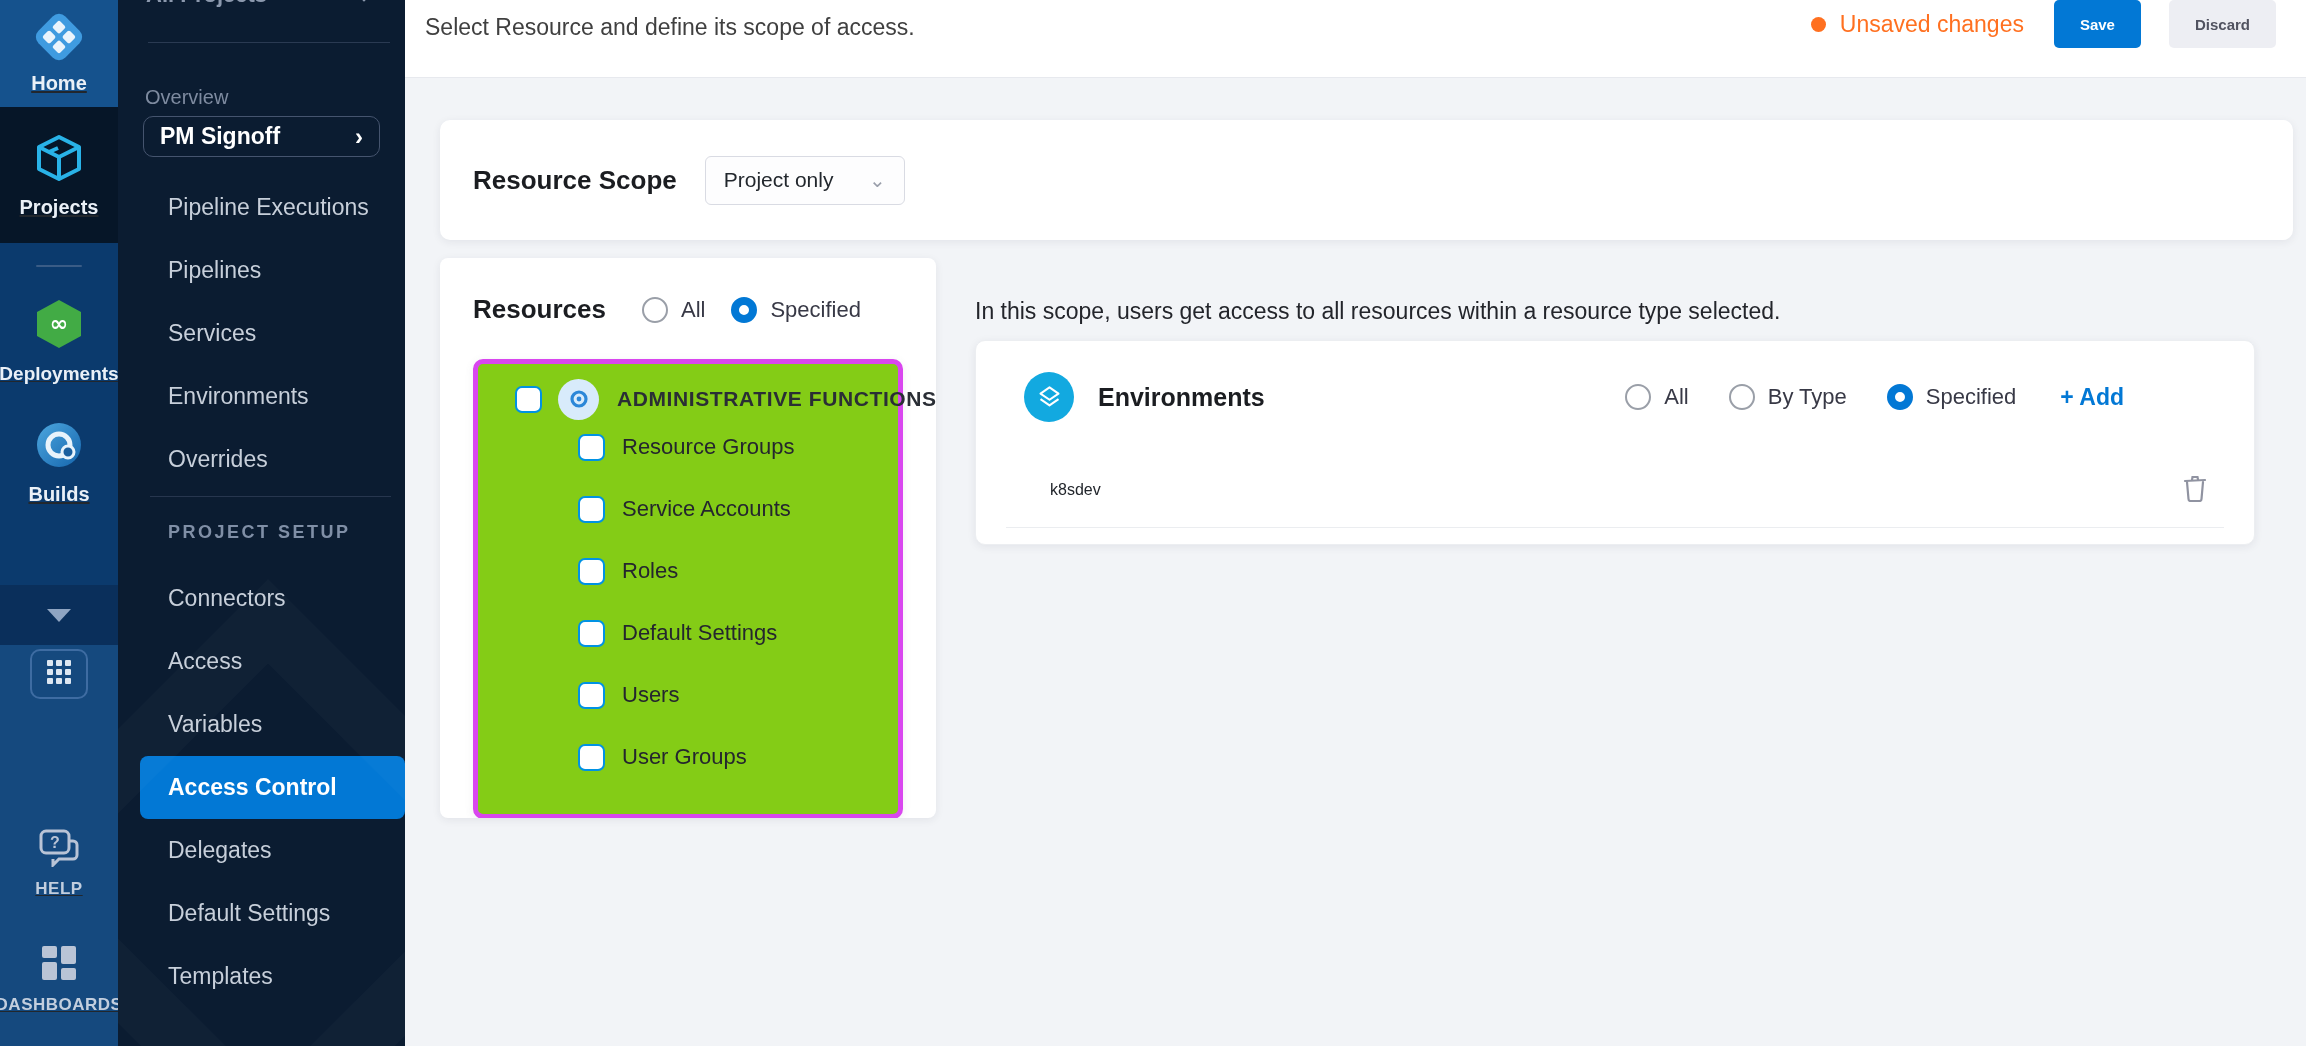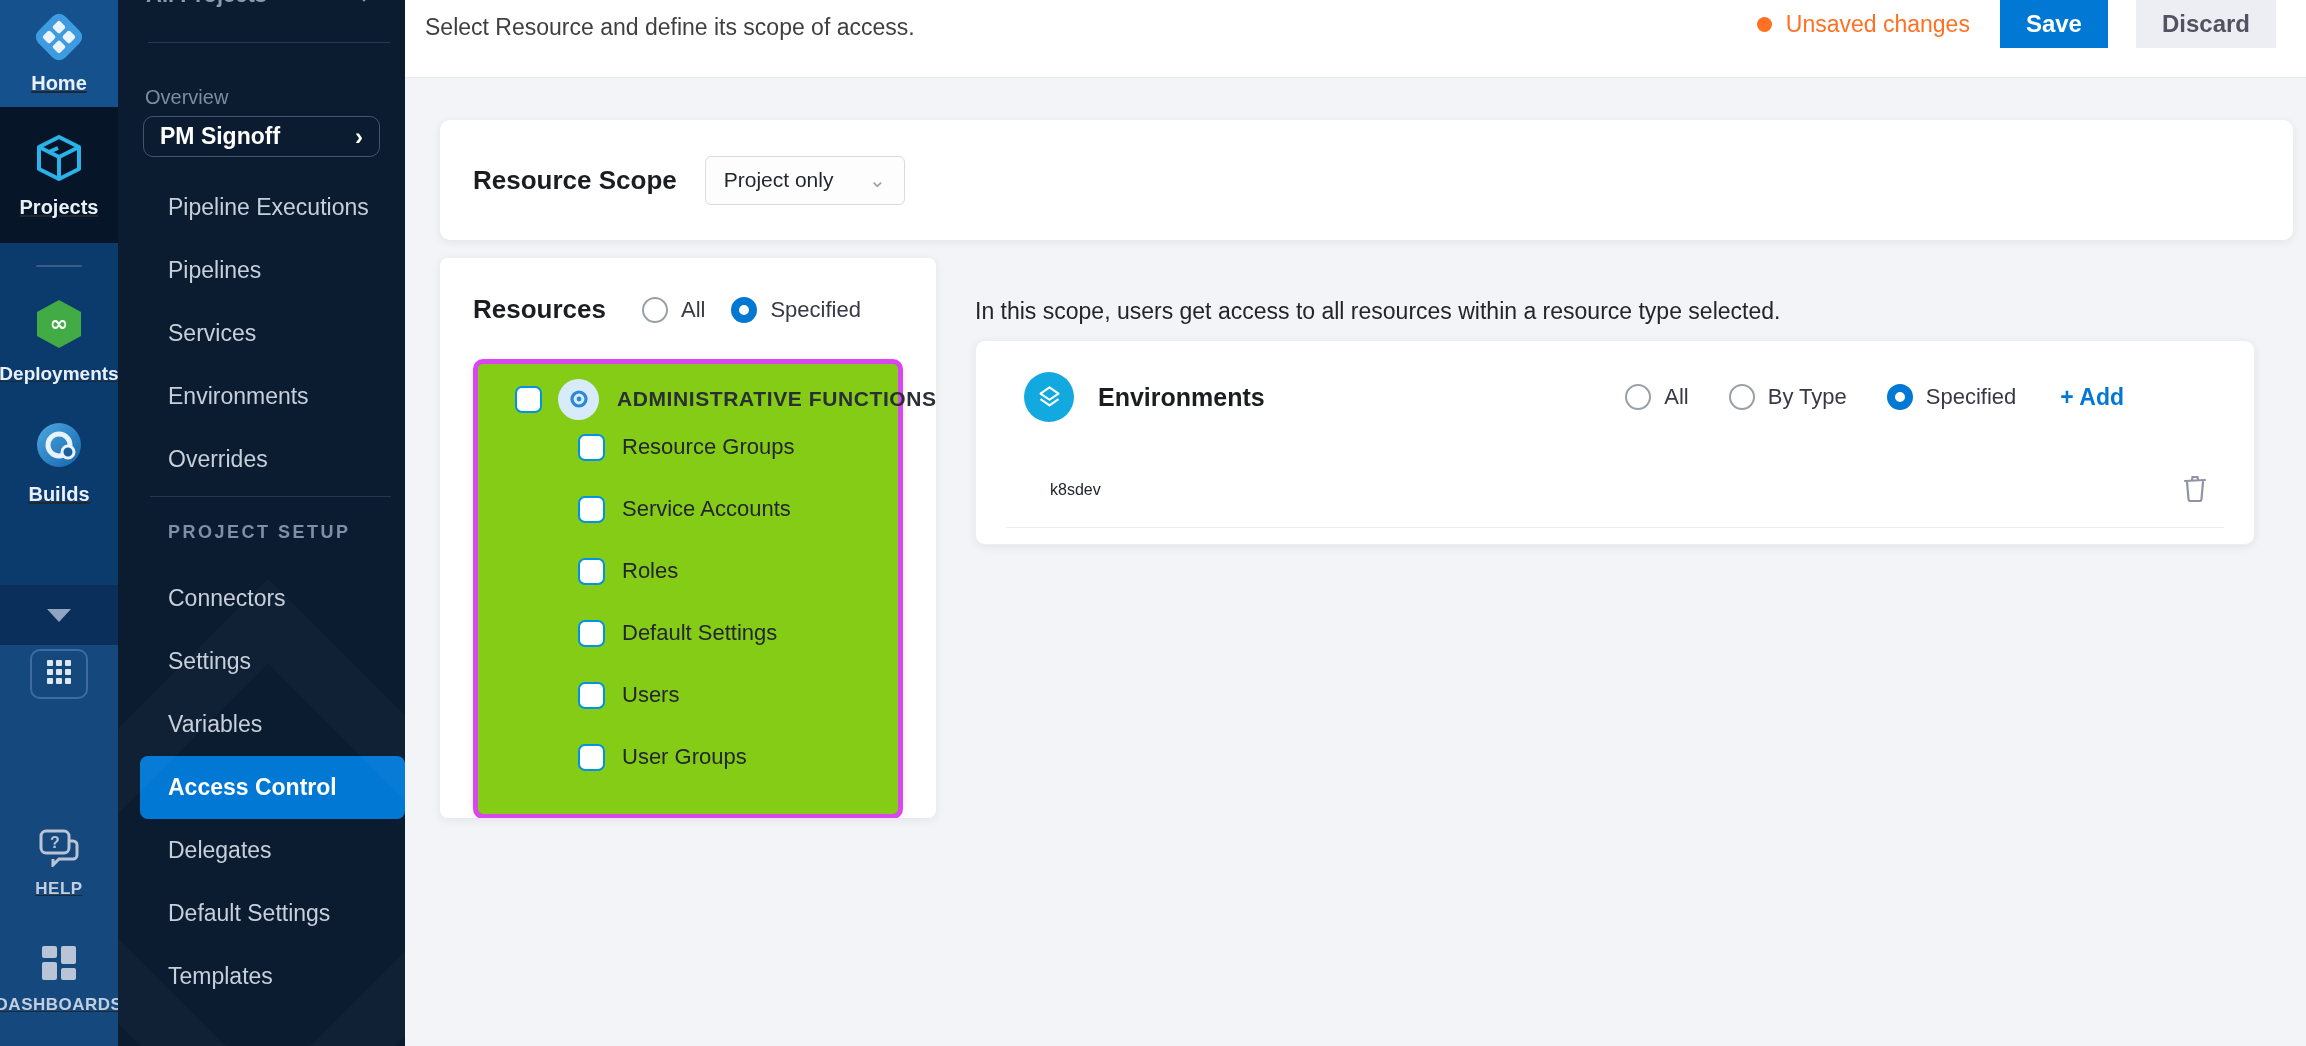--- a/index.html
+++ b/index.html
@@ -36,21 +36,21 @@
   .nav-item.active { background:#0278D5; border-radius:8px; margin:0 0 0 22px; padding-left:28px; color:#FFFFFF; font-weight:bold; }
   .pnav-mark { position:absolute; bottom:-40px; left:-60px; width:420px; height:420px; border:60px solid rgba(255,255,255,0.025); transform:rotate(45deg); }
 
   
   .content { position:relative; flex:1; height:1046px; }
   .topbar { position:absolute; top:0; left:0; right:0; height:78px; background:#FFFFFF; border-bottom:1px solid #E7E9EE; display:flex; align-items:flex-start; padding:0 30px 0 20px; }
   .topbar-title { font-size:23px; color:#404040; margin-top:14px; }
   .topbar-right { margin-left:auto; display:flex; align-items:center; height:48px; }
   .unsaved { display:flex; align-items:center; color:#FF7020; font-size:23px; margin-right:30px; }
   .unsaved .dot { width:15px; height:15px; border-radius:50%; background:#FF7020; margin-right:14px; }
-  .btn { height:48px; border:none; border-radius:0; font-family:inherit; font-size:24px; font-weight:bold; padding:0 26px; cursor:pointer; }
+  .btn { height:48px; border:none; border-radius:5px; font-family:inherit; font-size:15px; font-weight:bold; padding:0 26px; cursor:pointer; }
   .btn-save { background:#0278D5; color:#FFFFFF; margin-right:28px; }
   .btn-discard { background:#EDEEF3; color:#515360; }
 
   .card { background:#FFFFFF; border-radius:10px; box-shadow:0 2px 8px rgba(40,41,61,0.08); }
 
   .scope-card { position:absolute; left:35px; top:120px; width:1853px; height:120px; display:flex; align-items:center; padding-left:33px; }
   .scope-title { font-size:26px; font-weight:bold; color:#1B1D21; margin-right:28px; }
   .scope-dd { width:200px; height:49px; border:1px solid #D9DBE3; border-radius:6px; background:#FDFDFE; display:flex; align-items:center; justify-content:space-between; padding:0 18px; cursor:pointer; }
   .scope-dd .val { font-size:21px; color:#22272D; }
   .scope-dd .chev { color:#9A9FAB; font-size:20px; }
@@ -224,21 +224,21 @@
 
   <div class="nav-list">
     <div class="nav-item">Pipeline Executions</div>
     <div class="nav-item">Pipelines</div>
     <div class="nav-item">Services</div>
     <div class="nav-item">Environments</div>
     <div class="nav-item">Overrides</div>
     <div class="nav-div"></div>
     <div class="nav-sec-label">PROJECT SETUP</div>
     <div class="nav-item">Connectors</div>
-    <div class="nav-item">Settings</div>
+    <div class="nav-item">Access</div>
     <div class="nav-item">Variables</div>
     <div class="nav-item active">Access Control</div>
     <div class="nav-item">Delegates</div>
     <div class="nav-item">Default Settings</div>
     <div class="nav-item">Templates</div>
   </div>
   <div class="pnav-mark"></div>
 </nav>
 
 <main class="content">

